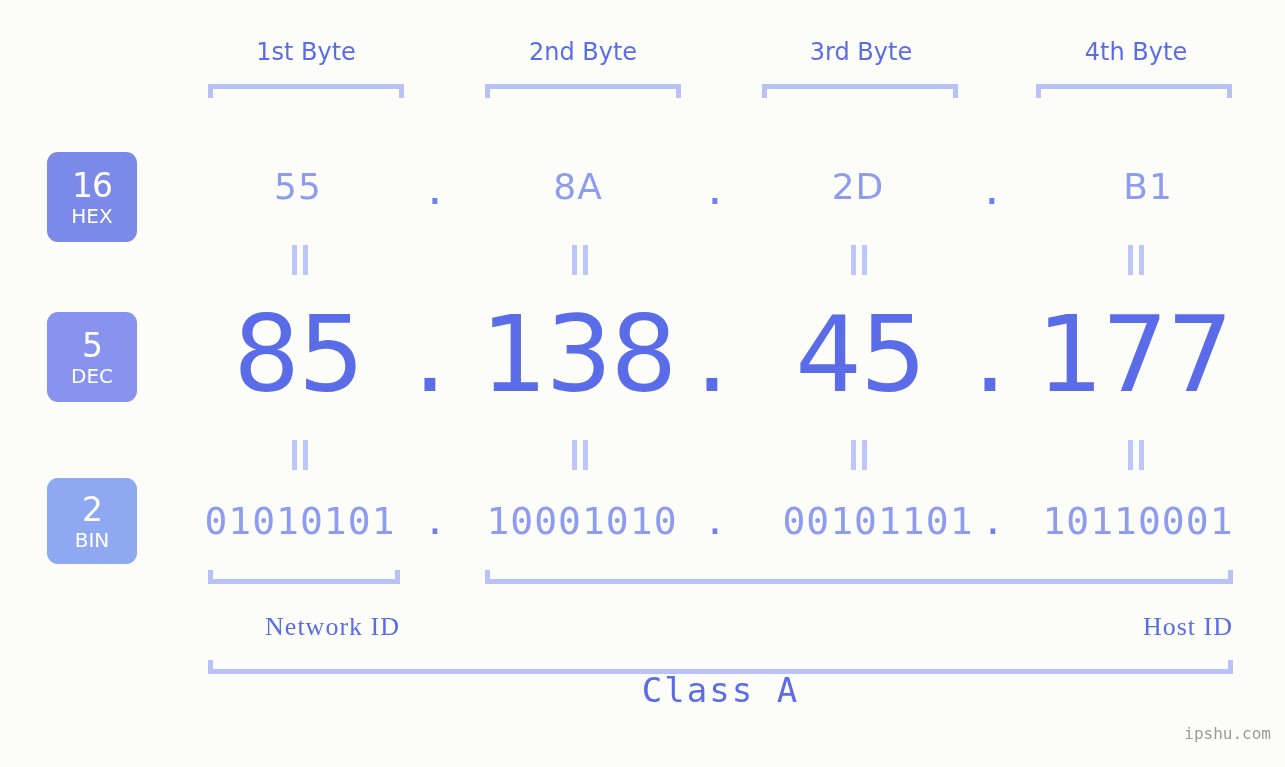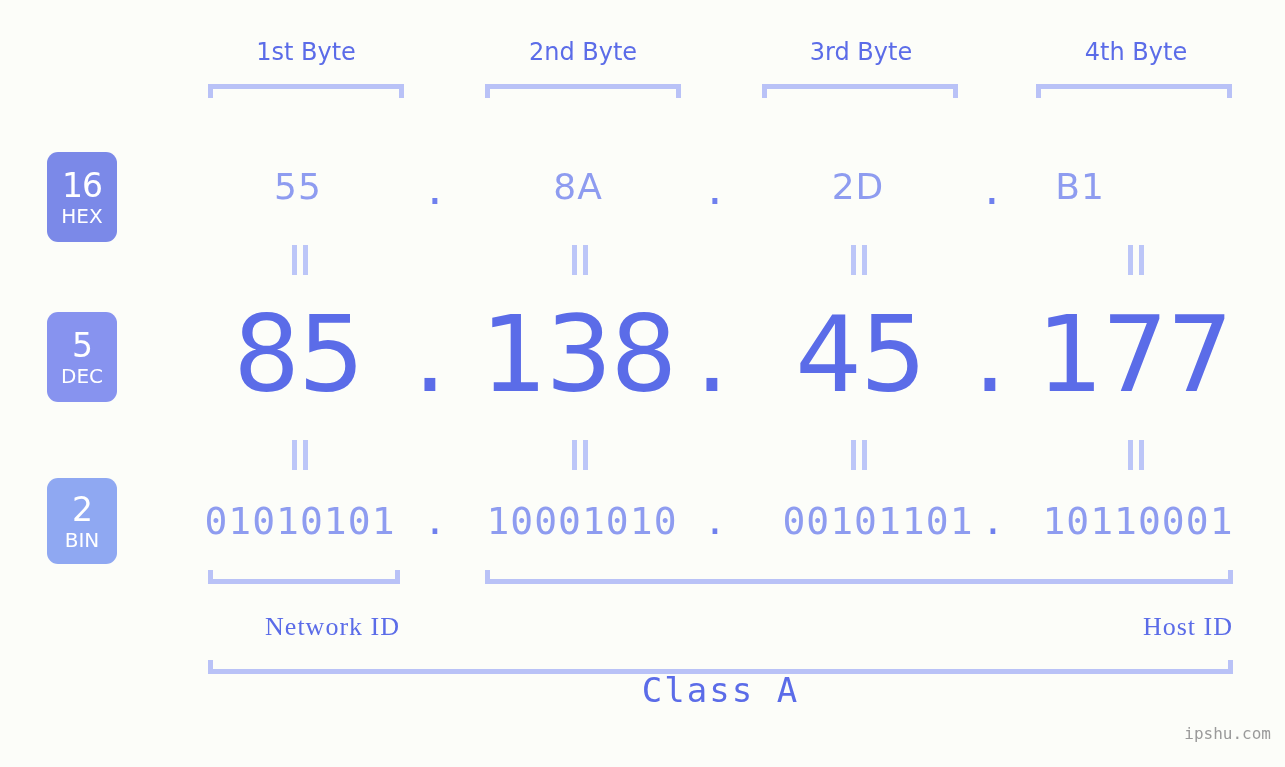--- a/index.html
+++ b/index.html
@@ -51,21 +51,21 @@
     border-left: 5px solid #b9c2f7;
     border-right: 5px solid #b9c2f7;
     height: 14px;
     box-sizing: border-box;
   }
 
   
   .badge {
     position: absolute;
     left: 47px;
-    width: 70px;
+    width: 90px;
     border-radius: 11px;
     color: #ffffff;
     text-align: center;
     font-family: "DejaVu Sans", sans-serif;
     display: flex;
     flex-direction: column;
     align-items: center;
     justify-content: center;
     line-height: 1;
   }
@@ -238,21 +238,21 @@
     <span class="num">2</span>
     <span class="base-name">BIN</span>
   </div>
 
   <div class="hex-cell" style="left:200px; width:196px;">55</div>
   <div class="hex-dot" style="left:420px;">.</div>
   <div class="hex-cell" style="left:480px; width:196px;">8A</div>
   <div class="hex-dot" style="left:700px;">.</div>
   <div class="hex-cell" style="left:760px; width:196px;">2D</div>
   <div class="hex-dot" style="left:977px;">.</div>
-  <div class="hex-cell" style="left:982px; width:196px;">B1</div>
+  <div class="hex-cell" style="left:1050px; width:196px;">B1</div>
 
   <div class="eq-mark" style="left:288px; top:245px;">
     <i class="l"></i>
       <i class="r"></i>
   </div>
   <div class="eq-mark" style="left:568px; top:245px;">
     <i class="l"></i>
       <i class="r"></i>
   </div>
   <div class="eq-mark" style="left:847px; top:245px;">

